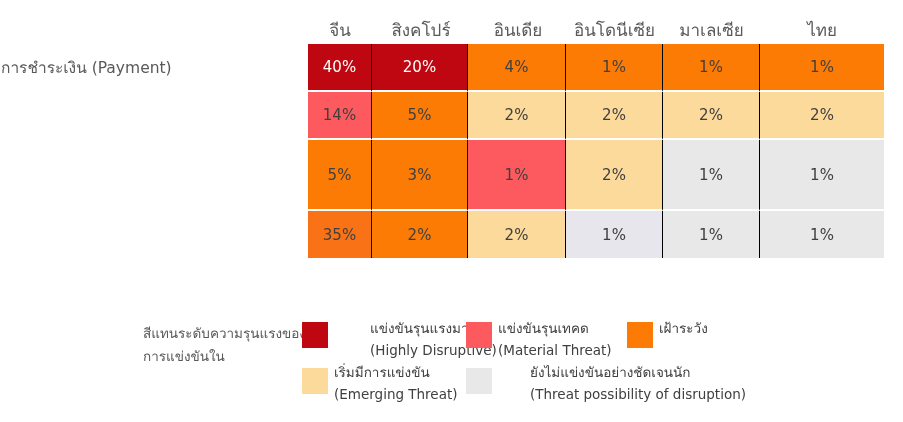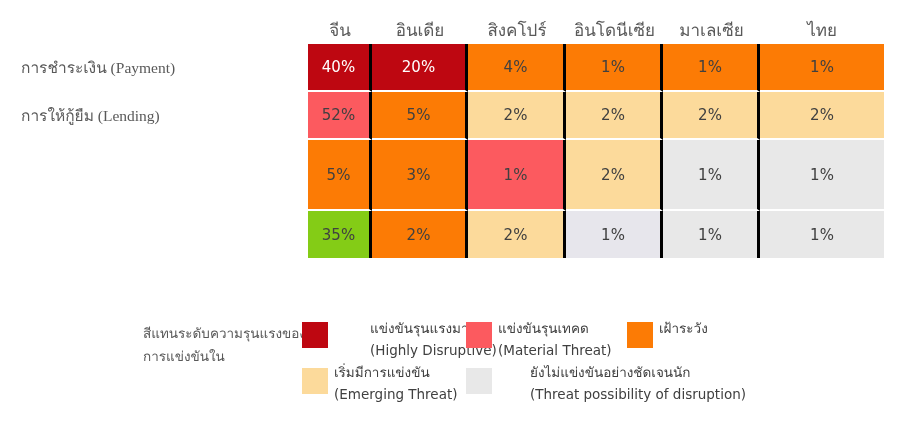--- a/index.html
+++ b/index.html
@@ -39,25 +39,24 @@
     justify-content: center;
     font-size: 17px;
     color: #595959;
     box-sizing: border-box;
     padding-top: 14px;
     white-space: nowrap;
   }
 
   .row-labels {
     position: absolute;
-    left: 21px;
+    left: 1px;
     top: 44px;
     width: 295px;
     height: 214px;
-    font-family: Liberation Serif, serif;
   }
   .row-label {
     display: flex;
     align-items: center;
     font-size: 15.5px;
     color: #595959;
     box-sizing: border-box;
     line-height: 1.45;
   }
   .row-label span { display: block; }
@@ -73,21 +72,21 @@
     display: flex;
     width: 100%;
     box-sizing: border-box;
   }
   .cell {
     box-sizing: border-box;
     display: flex;
     align-items: center;
     justify-content: center;
     font-size: 15px;
-    border-right: 3px solid #000000;
+    border-right: 1px solid #000000;
     border-bottom: 2px solid #ffffff;
     color: #404040;
   }
   .cell:last-child { border-right: none; }
   .grid-row:last-child .cell { border-bottom: none; }
   .cell.dark { color: #ffffff; }
 
   
   #legend {
     position: absolute;
@@ -121,67 +120,62 @@
   .legend-text .th { display: block; }
   .legend-text .en { display: block; }
 </style>
 </head>
 <body>
 
 <div id="matrix">
 
   <div class="col-headers">
       <div class="col-header" style="width: 64px;">จีน</div>
+      <div class="col-header" style="width: 98px;">สิงคโปร์</div>
       <div class="col-header" style="width: 96px;">อินเดีย</div>
-      <div class="col-header" style="width: 98px;">สิงคโปร์</div>
       <div class="col-header" style="width: 97px;">อินโดนีเซีย</div>
       <div class="col-header" style="width: 97px;">มาเลเซีย</div>
       <div class="col-header" style="width: 124px;">ไทย</div>
     </div>
 
   <div class="row-labels">
       <div class="row-label" style="position: absolute; left: 0px; top: 0px; height: 48px; width: 295px;">
         <div>
           <span>การชำระเงิน (Payment)</span>
-        </div>
-      </div>
-      <div class="row-label" style="position: absolute; left: 0px; top: 48px; height: 48px; width: 295px;">
-        <div>
-          <span>การให้กู้ยืม (Lending)</span>
         </div>
       </div>
     </div>
 
   <div class="grid">
       <div class="grid-row" style="height: 48px;">
         <div class="cell dark" style="width: 64px; height: 48px; background: rgb(190, 7, 17);">40%</div>
         <div class="cell dark" style="width: 96px; height: 48px; background: rgb(190, 7, 17);">20%</div>
         <div class="cell" style="width: 98px; height: 48px; background: rgb(252, 123, 5);">4%</div>
         <div class="cell" style="width: 97px; height: 48px; background: rgb(252, 123, 5);">1%</div>
         <div class="cell" style="width: 97px; height: 48px; background: rgb(252, 123, 5);">1%</div>
         <div class="cell" style="width: 124px; height: 48px; background: rgb(252, 123, 5);">1%</div>
       </div>
       <div class="grid-row" style="height: 48px;">
-        <div class="cell" style="width: 64px; height: 48px; background: rgb(252, 90, 95);">52%</div>
+        <div class="cell" style="width: 64px; height: 48px; background: rgb(252, 90, 95);">14%</div>
         <div class="cell" style="width: 96px; height: 48px; background: rgb(252, 123, 5);">5%</div>
         <div class="cell" style="width: 98px; height: 48px; background: rgb(252, 218, 155);">2%</div>
         <div class="cell" style="width: 97px; height: 48px; background: rgb(252, 218, 155);">2%</div>
         <div class="cell" style="width: 97px; height: 48px; background: rgb(252, 218, 155);">2%</div>
         <div class="cell" style="width: 124px; height: 48px; background: rgb(252, 218, 155);">2%</div>
       </div>
       <div class="grid-row" style="height: 71px;">
         <div class="cell" style="width: 64px; height: 71px; background: rgb(252, 123, 5);">5%</div>
         <div class="cell" style="width: 96px; height: 71px; background: rgb(252, 123, 5);">3%</div>
         <div class="cell" style="width: 98px; height: 71px; background: rgb(252, 90, 95);">1%</div>
         <div class="cell" style="width: 97px; height: 71px; background: rgb(252, 218, 155);">2%</div>
         <div class="cell" style="width: 97px; height: 71px; background: rgb(232, 232, 232);">1%</div>
         <div class="cell" style="width: 124px; height: 71px; background: rgb(232, 232, 232);">1%</div>
       </div>
       <div class="grid-row" style="height: 47px;">
-        <div class="cell" style="width: 64px; height: 47px; background: #84cc16;">35%</div>
+        <div class="cell" style="width: 64px; height: 47px; background: #f97316;">35%</div>
         <div class="cell" style="width: 96px; height: 47px; background: rgb(252, 123, 5);">2%</div>
         <div class="cell" style="width: 98px; height: 47px; background: rgb(252, 218, 155);">2%</div>
         <div class="cell" style="width: 97px; height: 47px; background: rgb(231, 230, 236);">1%</div>
         <div class="cell" style="width: 97px; height: 47px; background: rgb(232, 232, 232);">1%</div>
         <div class="cell" style="width: 124px; height: 47px; background: rgb(232, 232, 232);">1%</div>
       </div>
     </div>
 
 </div>
 

